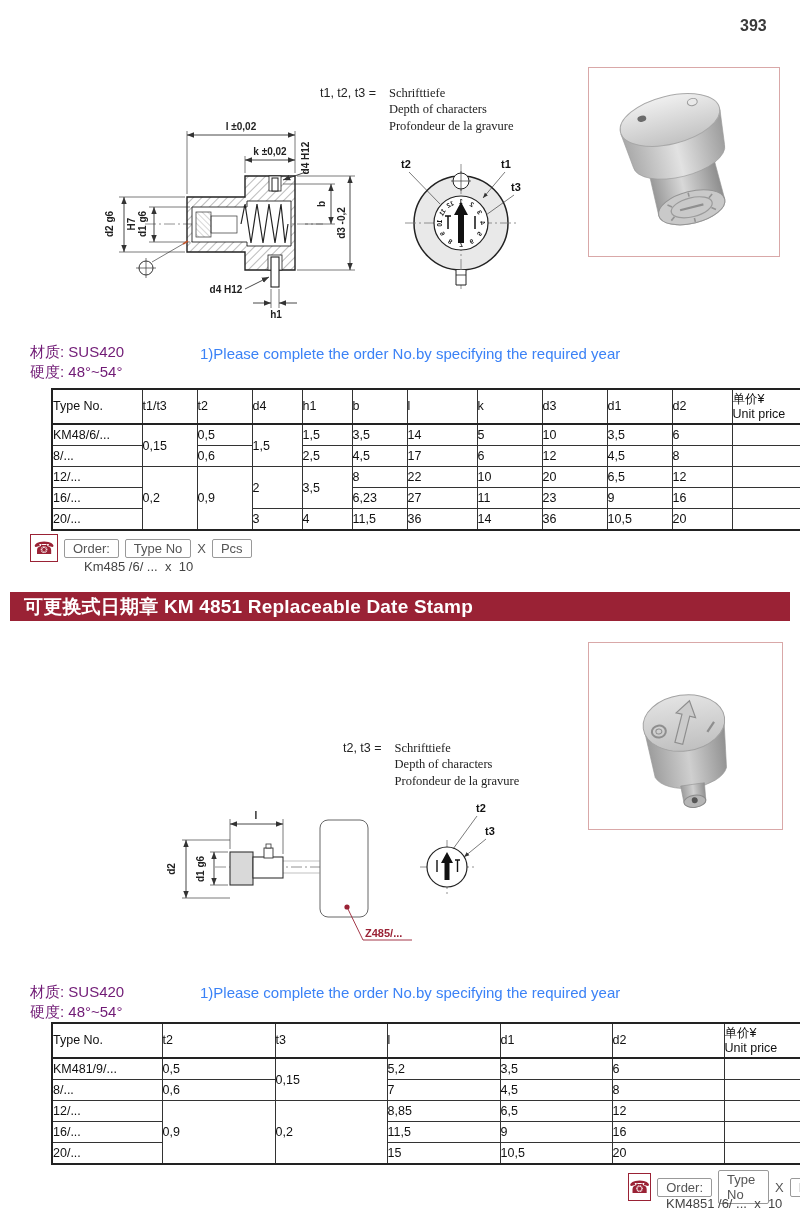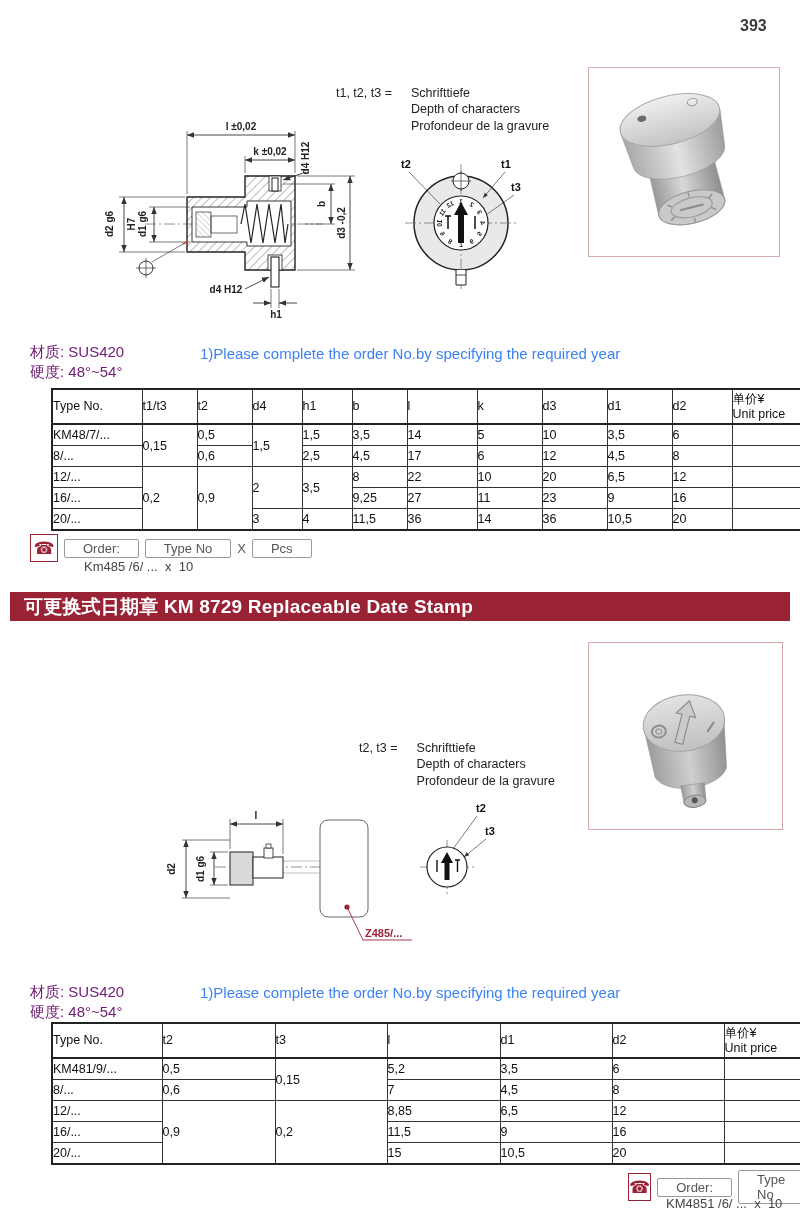--- a/index.html
+++ b/index.html
@@ -6,22 +6,22 @@
   .page{position:relative;width:800px;height:1225px;background:#ffffff;
         font-family:"Liberation Sans",sans-serif;color:#222;overflow:hidden;}
 
   .bar{position:absolute;left:10px;width:780px;height:29px;background:#9a2235;
        color:#fff;display:flex;align-items:center;padding-left:14px;box-sizing:border-box;
        font-size:19px;font-weight:bold;letter-spacing:.2px;white-space:nowrap;}
   .badge{position:absolute;left:740px;top:8px;width:47px;height:36px;background:#fff;
          border-radius:50%;display:flex;align-items:center;justify-content:flex-start;
          font-size:16px;font-weight:bold;color:#3a3a3a;z-index:2;}
 
-  .legend{position:absolute;font-size:12.5px;color:#222;display:flex;gap:19px;line-height:1.3;margin-left:16px;}
-  .legend .ll{white-space:pre-line;}
+  .legend{position:absolute;font-size:12.5px;color:#222;display:flex;gap:13px;line-height:1.3;}
+  .legend .ll{white-space:pre-line;font-family:Liberation Serif, serif;}
 
   .photo{position:absolute;background:#fff;border:1px solid #d9a8a8;box-sizing:border-box;}
 
   .mat{position:absolute;font-size:15px;line-height:1.35;color:#701a75;}
   .note{position:absolute;font-size:15px;color:#3b82f6;}
 
   svg.draw{position:absolute;overflow:visible;}
   .cl{stroke:#777;stroke-width:.8;stroke-dasharray:11 3 2 3;fill:none;}
   .dim{stroke:#333;stroke-width:.9;fill:none;}
   .ext{stroke:#333;stroke-width:.65;fill:none;}
@@ -35,21 +35,21 @@
   .spec th,.spec td{border:1px solid #333;padding:0;}
   .spec th{font-weight:normal;height:33px;white-space:pre-line;line-height:1.2;}
   .spec td{height:20px;}
   .spec thead th{border-bottom:2px solid #222;}
   .spec1{top:388px;} .spec2{top:1022px;}
 
   .order{position:absolute;font-size:13px;color:#555;}
   .order .row{display:flex;align-items:center;gap:6px;}
   .phonebox{width:26px;height:26px;border:1.5px solid #9a2235;display:flex;align-items:center;
             justify-content:center;color:#9a2235;font-size:17px;background:#fff;}
-  .obox{border:1px solid #999;border-radius:2px;padding:1px 18px;background:#fff;color:#555;}
+  .obox{border:1px solid #999;border-radius:2px;padding:1px 8px;background:#fff;color:#555;}
   .oex{position:absolute;font-size:13px;color:#444;white-space:pre;}
 </style>
 </head>
 <body>
 
 <div class="page">
 
   <div class="badge">
     <span>393</span>
   </div>
@@ -238,21 +238,21 @@
           <th>k</th>
           <th>d3</th>
           <th>d1</th>
           <th>d2</th>
           <th>单价¥
 Unit price</th>
         </tr>
       </thead>
       <tbody>
         <tr>
-          <td>KM48/7/...</td>
+          <td>KM48/6/...</td>
           <td rowspan="2">0,15</td>
           <td>0,5</td>
           <td rowspan="2">1,5</td>
           <td>1,5</td>
           <td>3,5</td>
           <td>14</td>
           <td>5</td>
           <td>10</td>
           <td>3,5</td>
           <td>6</td>
@@ -279,21 +279,21 @@
           <td>8</td>
           <td>22</td>
           <td>10</td>
           <td>20</td>
           <td>6,5</td>
           <td>12</td>
           <td></td>
         </tr>
         <tr>
           <td>16/...</td>
-          <td>9,25</td>
+          <td>6,23</td>
           <td>27</td>
           <td>11</td>
           <td>23</td>
           <td>9</td>
           <td>16</td>
           <td></td>
         </tr>
         <tr>
           <td>20/...</td>
           <td>3</td>
@@ -314,21 +314,21 @@
       <span class="phonebox">☎</span>
       <span class="obox">Order:</span>
       <span class="obox">Type No</span>
       <span>X</span>
       <span class="obox">Pcs</span>
     </div>
   </div>
   <div class="oex" style="left:84px;top:559px;">Km485 /6/ ...  x  10</div>
 
   <header class="bar" style="top:592px;">
-    <span>可更换式日期章 KM 8729 Replaceable Date Stamp</span>
+    <span>可更换式日期章 KM 4851 Replaceable Date Stamp</span>
   </header>
 
   <div class="photo" style="left:588px;top:642px;width:195px;height:188px;">
     <svg width="193" height="186" viewBox="0 0 193 186">
       <defs>
         <linearGradient id="hg1" x1="0" y1="0" x2="1" y2="0">
           <stop offset="0" stop-color="#9b9b9b"></stop>
             <stop offset="0.5" stop-color="#cfcfcf"></stop>
             <stop offset="1" stop-color="#8f8f8f"></stop>
         </linearGradient>

